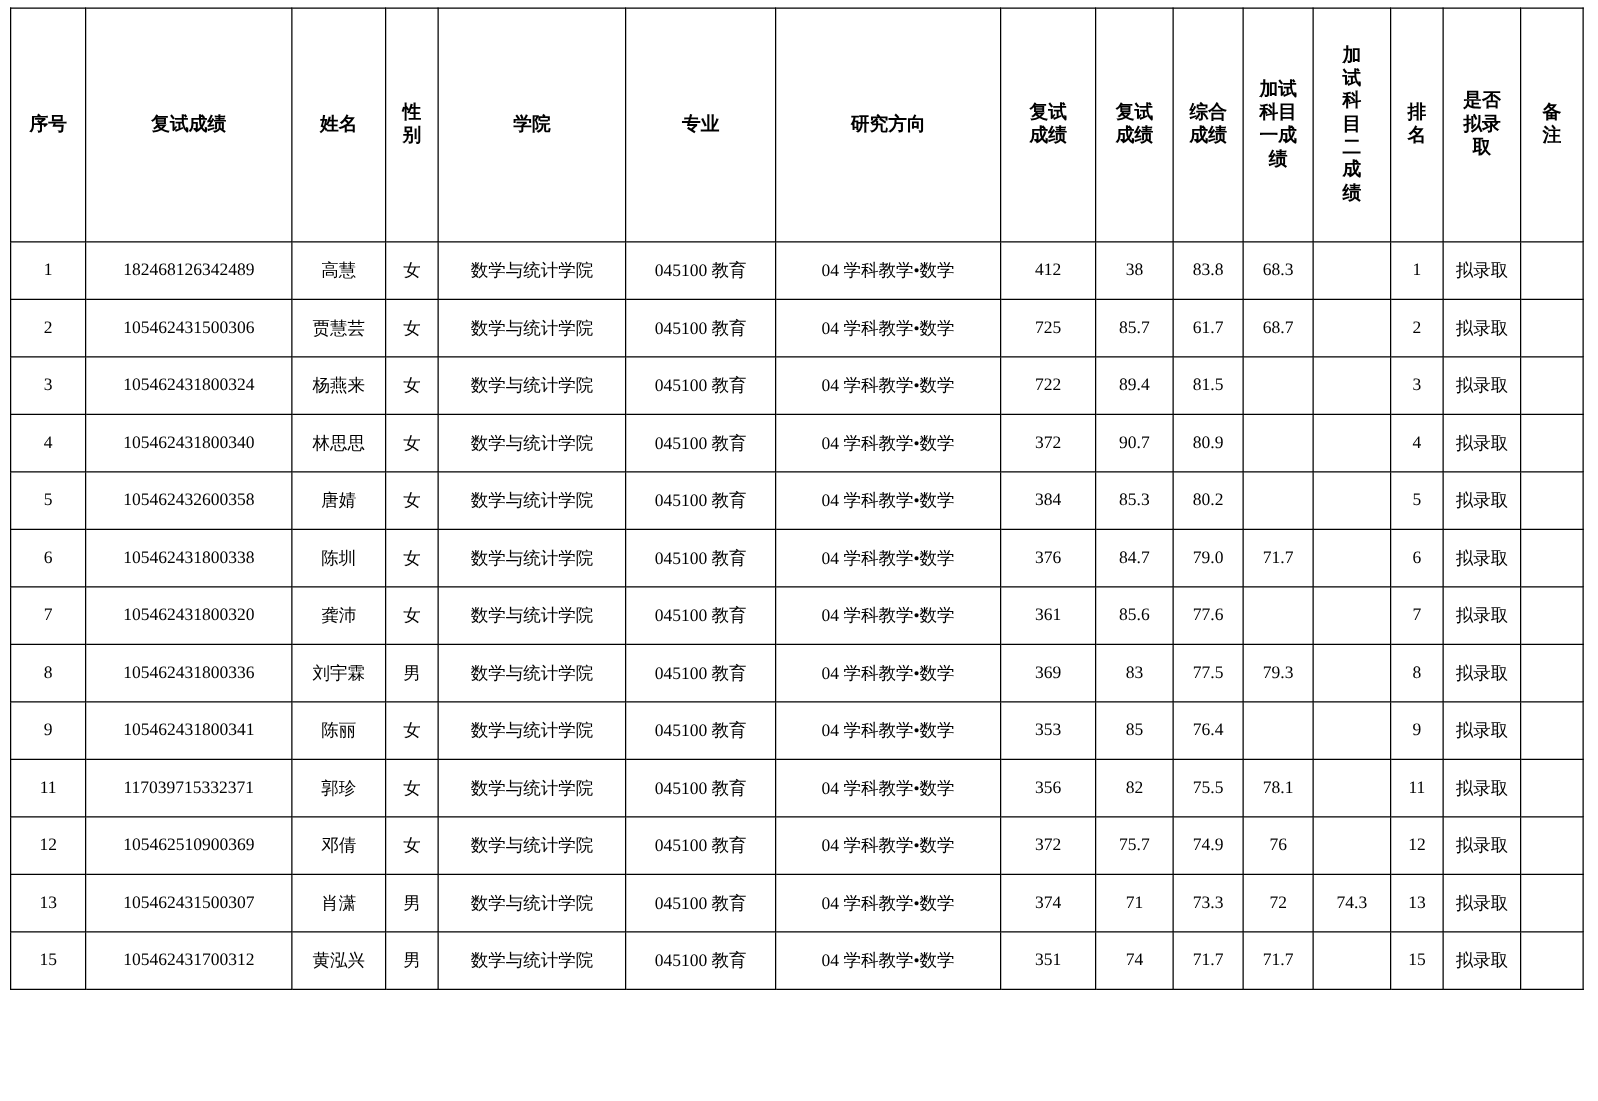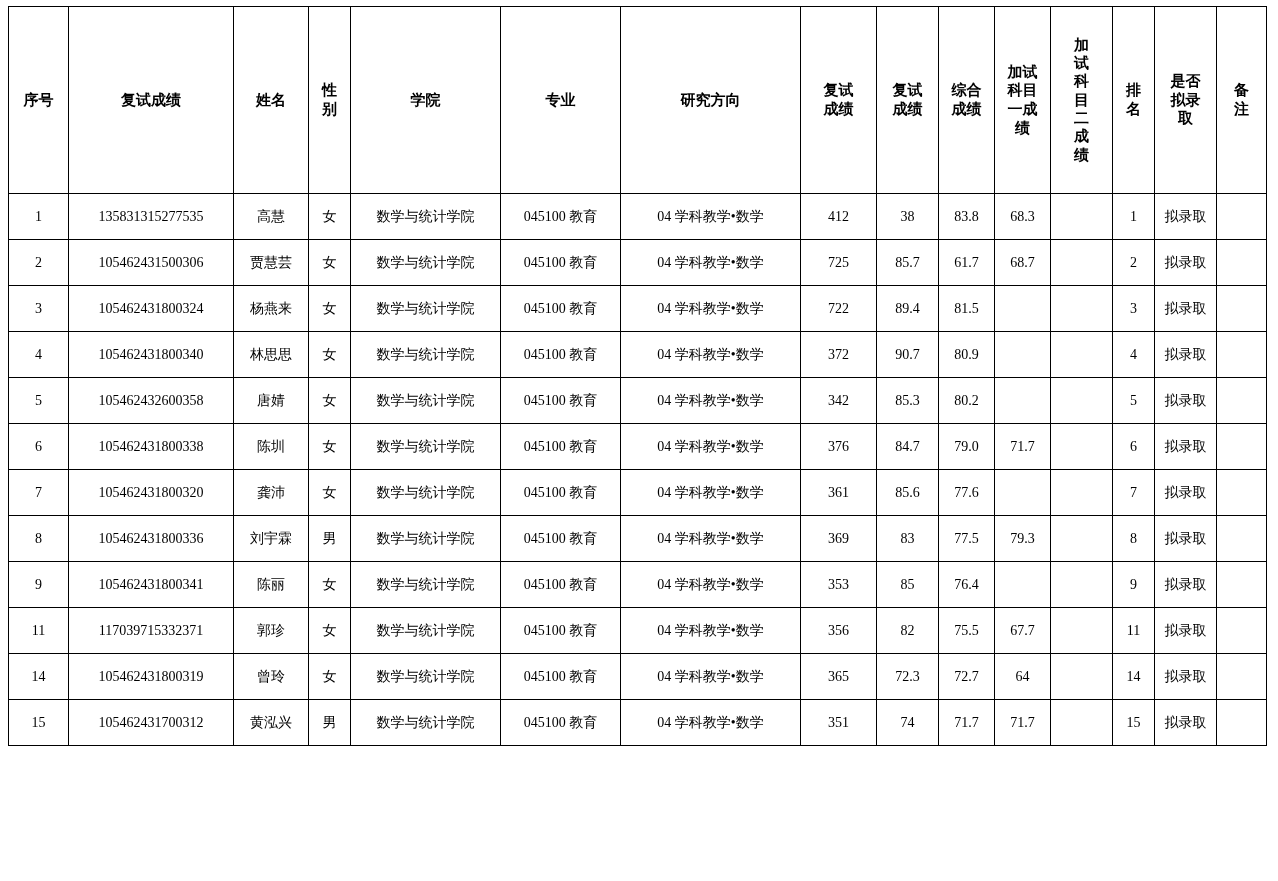--- a/index.html
+++ b/index.html
@@ -119,21 +119,21 @@
         <th><span class="wtext" style="width:2em">加试科目一成绩</span></th>
         <th><span class="vtext">加试科目二成绩</span></th>
         <th><span class="vtext">排名</span></th>
         <th><span class="wtext" style="width:2em">是否拟录取</span></th>
         <th><span class="vtext">备注</span></th>
       </tr>
     </thead>
     <tbody id="tbody">
         <tr>
           <td class="num">1</td>
-          <td class="id">135831315277535</td>
+          <td class="id">182468126342489</td>
           <td class="name">高慧</td>
           <td class="sex">女</td>
           <td class="college">数学与统计学院</td>
           <td class="major">045100 教育</td>
           <td class="dir">04 学科教学•数学</td>
           <td class="score">412</td>
           <td class="score">38</td>
           <td class="score">83.8</td>
           <td class="score">68.3</td>
           <td class="score"></td>
@@ -193,21 +193,21 @@
           <td class="remark"></td>
         </tr>
         <tr>
           <td class="num">5</td>
           <td class="id">105462432600358</td>
           <td class="name">唐婧</td>
           <td class="sex">女</td>
           <td class="college">数学与统计学院</td>
           <td class="major">045100 教育</td>
           <td class="dir">04 学科教学•数学</td>
-          <td class="score">342</td>
+          <td class="score">384</td>
           <td class="score">85.3</td>
           <td class="score">80.2</td>
           <td class="score"></td>
           <td class="score"></td>
           <td class="num">5</td>
           <td class="result">拟录取</td>
           <td class="remark"></td>
         </tr>
         <tr>
           <td class="num">6</td>
@@ -281,40 +281,57 @@
           <td class="num">11</td>
           <td class="id">117039715332371</td>
           <td class="name">郭珍</td>
           <td class="sex">女</td>
           <td class="college">数学与统计学院</td>
           <td class="major">045100 教育</td>
           <td class="dir">04 学科教学•数学</td>
           <td class="score">356</td>
           <td class="score">82</td>
           <td class="score">75.5</td>
-          <td class="score">67.7</td>
+          <td class="score">78.1</td>
           <td class="score"></td>
           <td class="num">11</td>
           <td class="result">拟录取</td>
           <td class="remark"></td>
         </tr>
         <tr>
-          <td class="num">14</td>
-          <td class="id">105462431800319</td>
-          <td class="name">曾玲</td>
-          <td class="sex">女</td>
-          <td class="college">数学与统计学院</td>
-          <td class="major">045100 教育</td>
-          <td class="dir">04 学科教学•数学</td>
-          <td class="score">365</td>
-          <td class="score">72.3</td>
-          <td class="score">72.7</td>
-          <td class="score">64</td>
-          <td class="score"></td>
-          <td class="num">14</td>
+          <td class="num">12</td>
+          <td class="id">105462510900369</td>
+          <td class="name">邓倩</td>
+          <td class="sex">女</td>
+          <td class="college">数学与统计学院</td>
+          <td class="major">045100 教育</td>
+          <td class="dir">04 学科教学•数学</td>
+          <td class="score">372</td>
+          <td class="score">75.7</td>
+          <td class="score">74.9</td>
+          <td class="score">76</td>
+          <td class="score"></td>
+          <td class="num">12</td>
+          <td class="result">拟录取</td>
+          <td class="remark"></td>
+        </tr>
+        <tr>
+          <td class="num">13</td>
+          <td class="id">105462431500307</td>
+          <td class="name">肖潇</td>
+          <td class="sex">男</td>
+          <td class="college">数学与统计学院</td>
+          <td class="major">045100 教育</td>
+          <td class="dir">04 学科教学•数学</td>
+          <td class="score">374</td>
+          <td class="score">71</td>
+          <td class="score">73.3</td>
+          <td class="score">72</td>
+          <td class="score">74.3</td>
+          <td class="num">13</td>
           <td class="result">拟录取</td>
           <td class="remark"></td>
         </tr>
         <tr>
           <td class="num">15</td>
           <td class="id">105462431700312</td>
           <td class="name">黄泓兴</td>
           <td class="sex">男</td>
           <td class="college">数学与统计学院</td>
           <td class="major">045100 教育</td>

